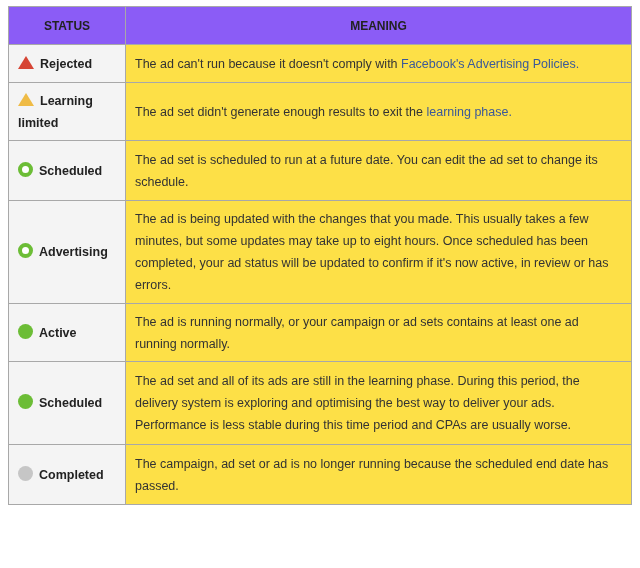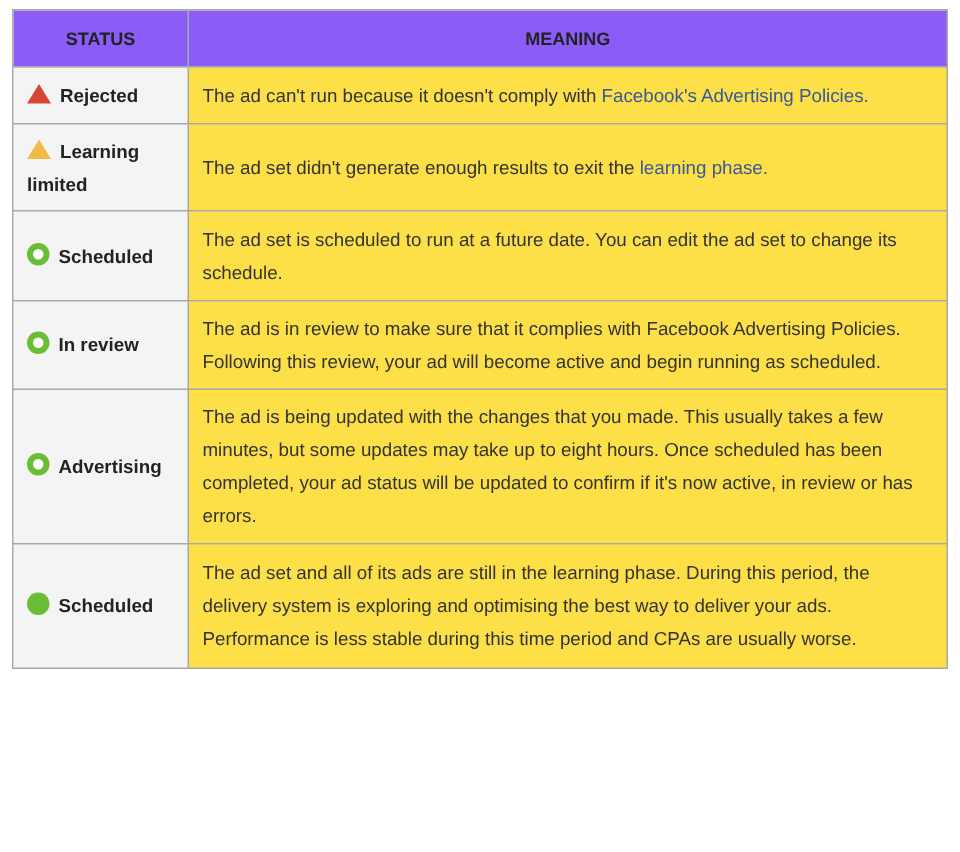--- a/index.html
+++ b/index.html
@@ -47,26 +47,30 @@
       <td class="meaning-cell"><span>The ad can't run because it doesn't comply with </span><a class="link">Facebook's Advertising Policies.</a></td>
     </tr>
     <tr style="height:58px">
       <td class="status-cell"><span class="ic ic-tri yellow"></span><span>Learning limited</span></td>
       <td class="meaning-cell"><span>The ad set didn't generate enough results to exit the </span><a class="link">learning phase.</a></td>
     </tr>
     <tr style="height:60px">
       <td class="status-cell"><span class="ic ic-ring"></span><span>Scheduled</span></td>
       <td class="meaning-cell">The ad set is scheduled to run at a future date. You can edit the ad set to change its schedule.</td>
     </tr>
-    <tr style="height:59px">
-      <td class="status-cell"><span class="ic ic-ring"></span><span>In review</span></td>
-      <td class="meaning-cell">The ad is in review to make sure that it complies with Facebook Advertising Policies. Following this review, your ad will become active and begin running as scheduled.</td>
-    </tr>
     <tr style="height:103px">
       <td class="status-cell"><span class="ic ic-ring"></span><span>Advertising</span></td>
       <td class="meaning-cell">The ad is being updated with the changes that you made. This usually takes a few minutes, but some updates may take up to eight hours. Once scheduled has been completed, your ad status will be updated to confirm if it's now active, in review or has errors.</td>
+    </tr>
+    <tr style="height:58px">
+      <td class="status-cell"><span class="ic ic-dot"></span><span>Active</span></td>
+      <td class="meaning-cell">The ad is running normally, or your campaign or ad sets contains at least one ad running normally.</td>
     </tr>
     <tr style="height:83px">
       <td class="status-cell"><span class="ic ic-dot"></span><span>Scheduled</span></td>
       <td class="meaning-cell">The ad set and all of its ads are still in the learning phase. During this period, the delivery system is exploring and optimising the best way to deliver your ads. Performance is less stable during this time period and CPAs are usually worse.</td>
     </tr>
+    <tr style="height:60px">
+      <td class="status-cell"><span class="ic ic-dot grey"></span><span>Completed</span></td>
+      <td class="meaning-cell">The campaign, ad set or ad is no longer running because the scheduled end date has passed.</td>
+    </tr>
   </tbody>
 </table>
 
 </body></html>

